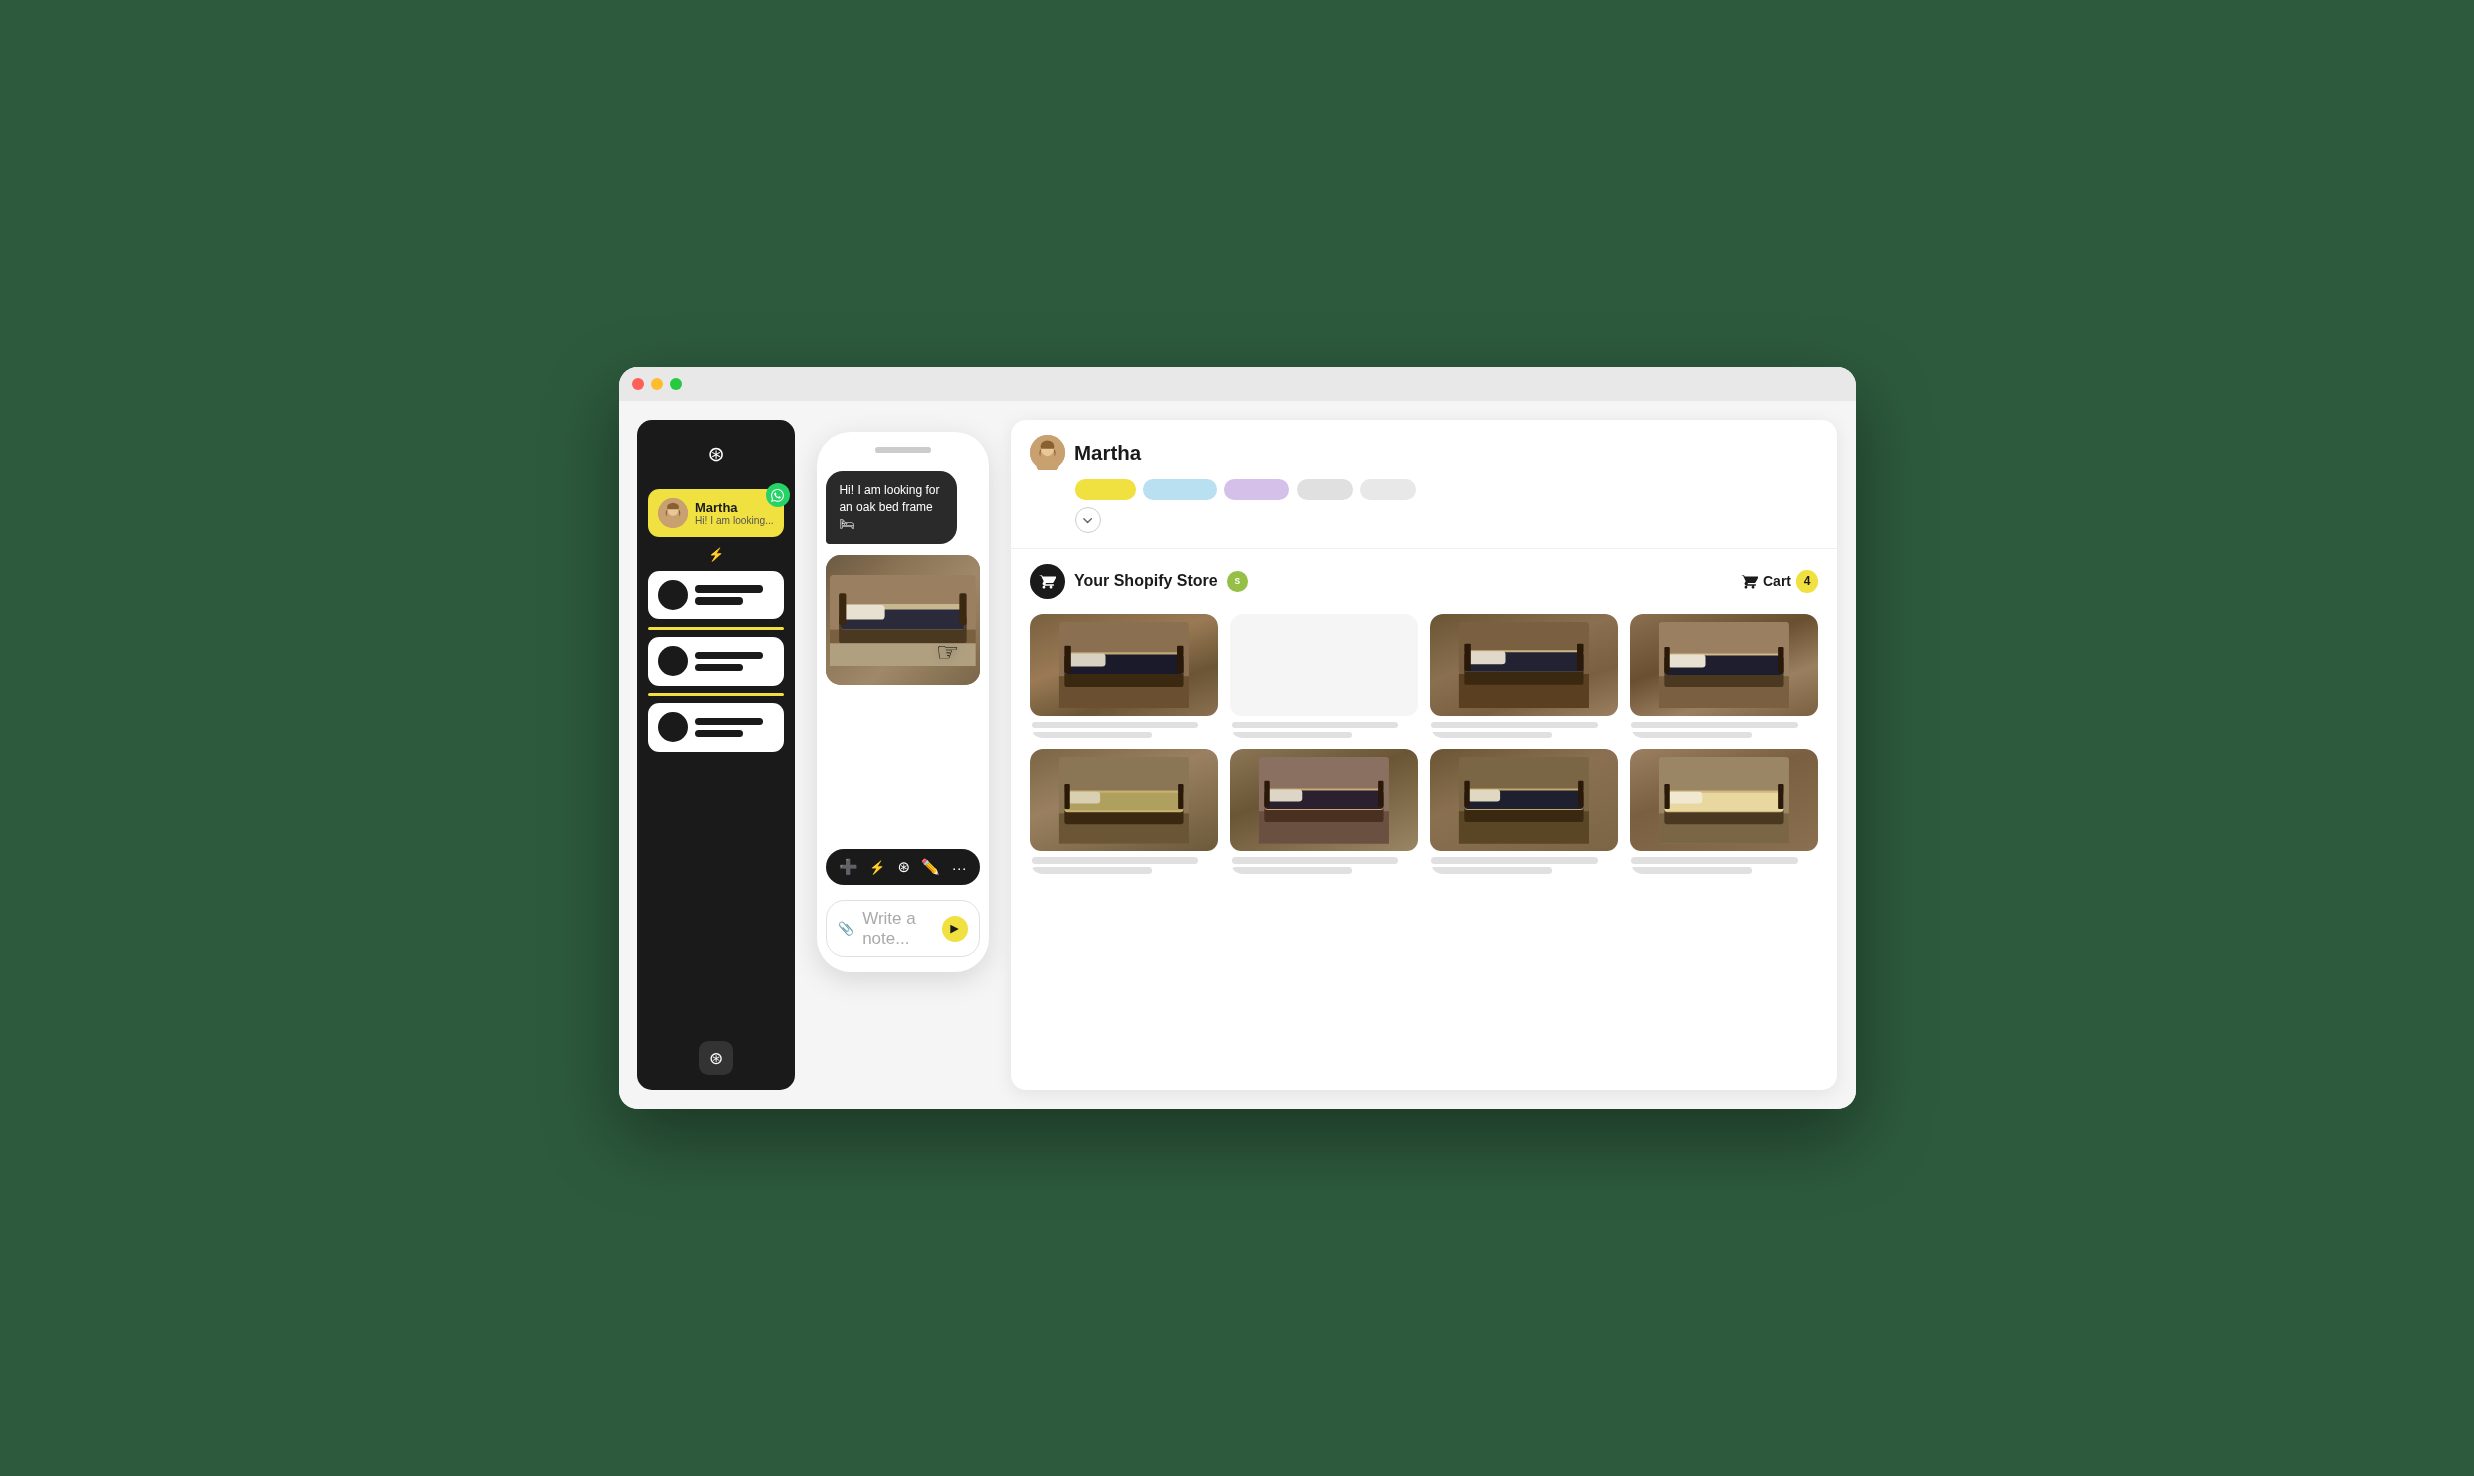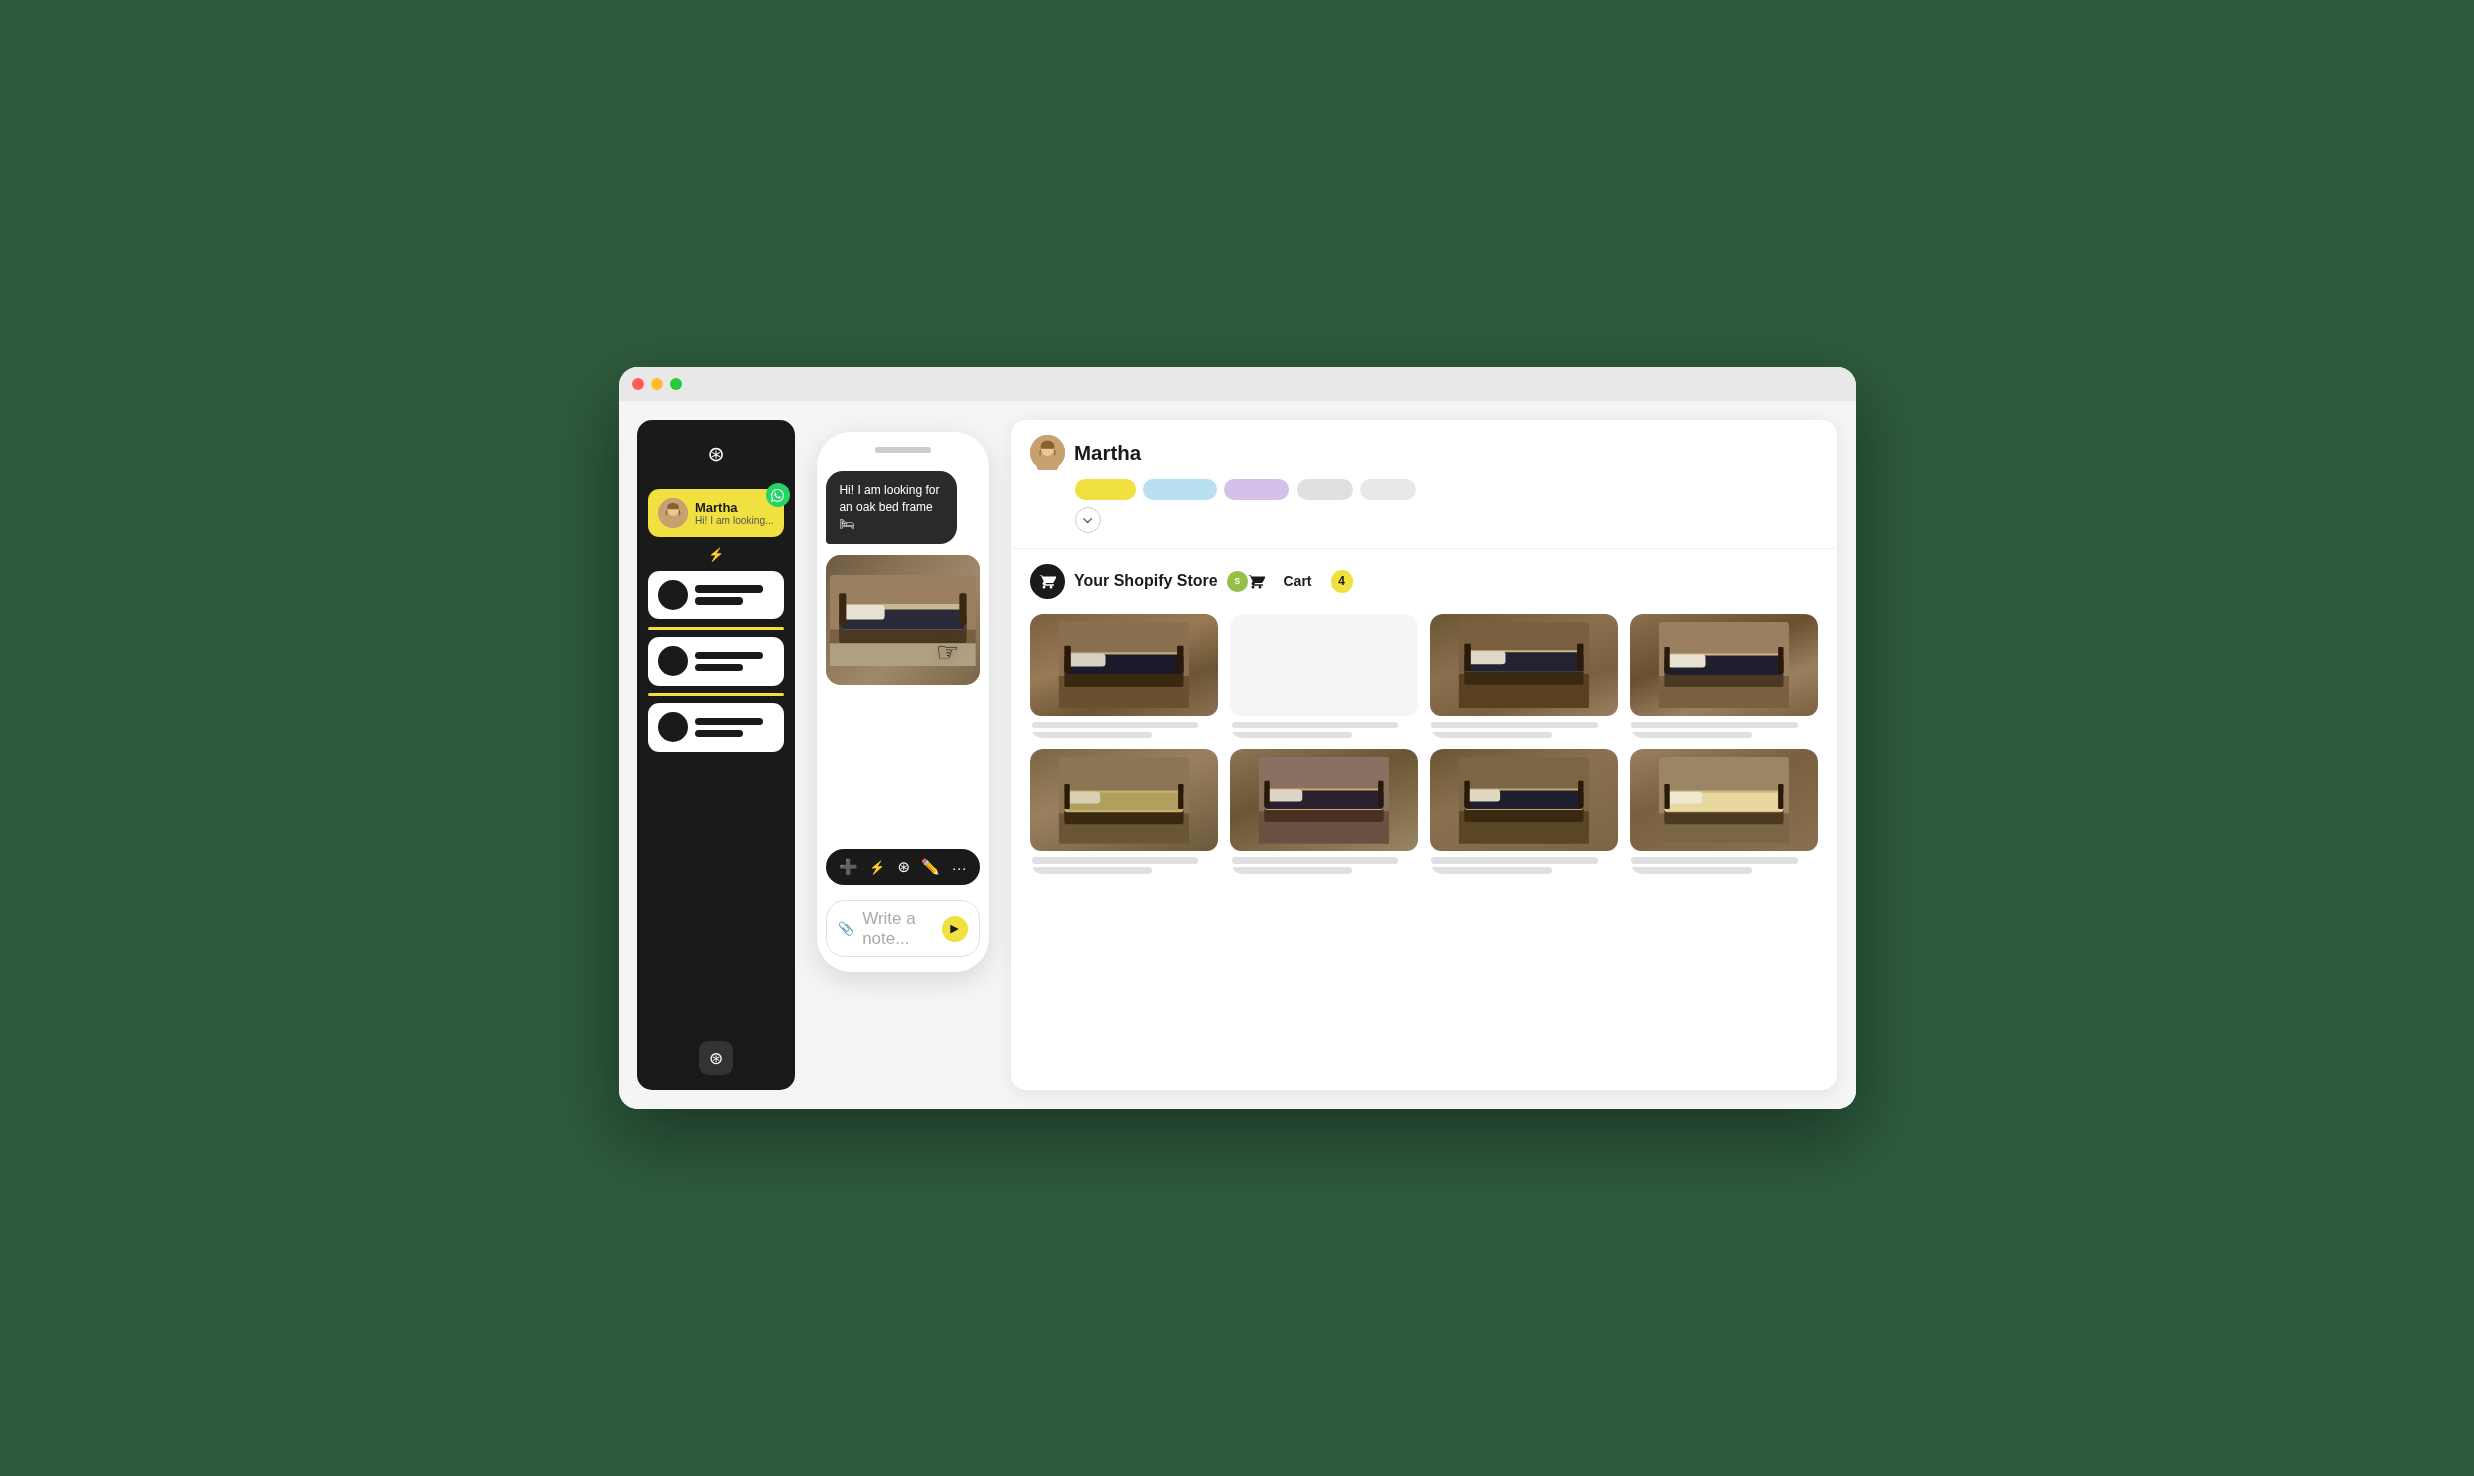--- a/index.html
+++ b/index.html
@@ -366,20 +366,21 @@
 
     
     .shopify-section {
       padding: 15px 18.6px;
       flex: 1;
     }
 
     .shopify-header {
       display: flex;
       align-items: center;
+      justify-content: space-between;
       margin-bottom: 15px;
     }
 
     .shopify-left {
       display: flex;
       align-items: center;
       gap: 9.3px;
     }
 
     .shopify-icon {
@@ -403,21 +404,21 @@
       border-radius: 50%;
       display: flex; align-items: center; justify-content: center;
       color: white;
       font-size: 8.4px;
       font-weight: 700;
     }
 
     .cart-section {
       display: flex;
       align-items: center;
-      gap: 19px;
+      gap: 5px;
     }
 
     .cart-label {
       font-size: 14px;
       font-weight: 600;
       color: #1a1a1a;
     }
 
     .cart-count {
       width: 22.3px; height: 22.3px;

